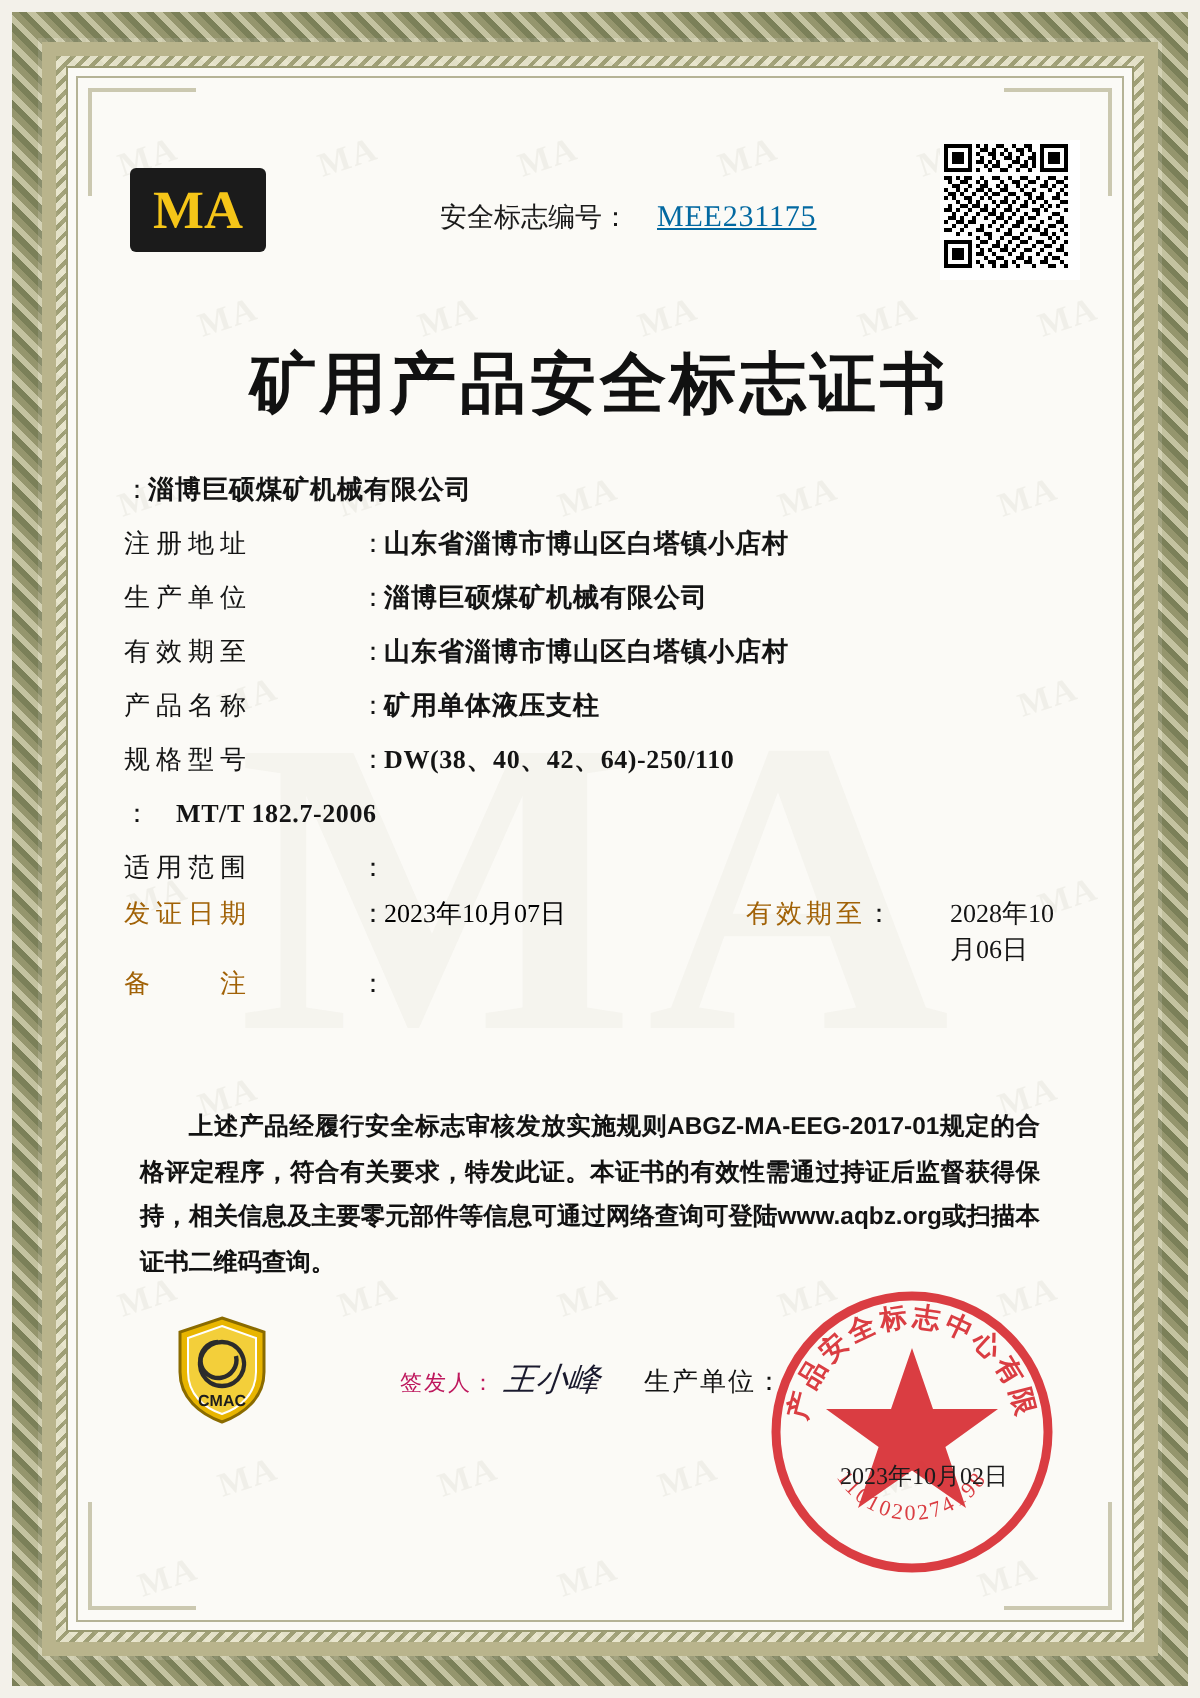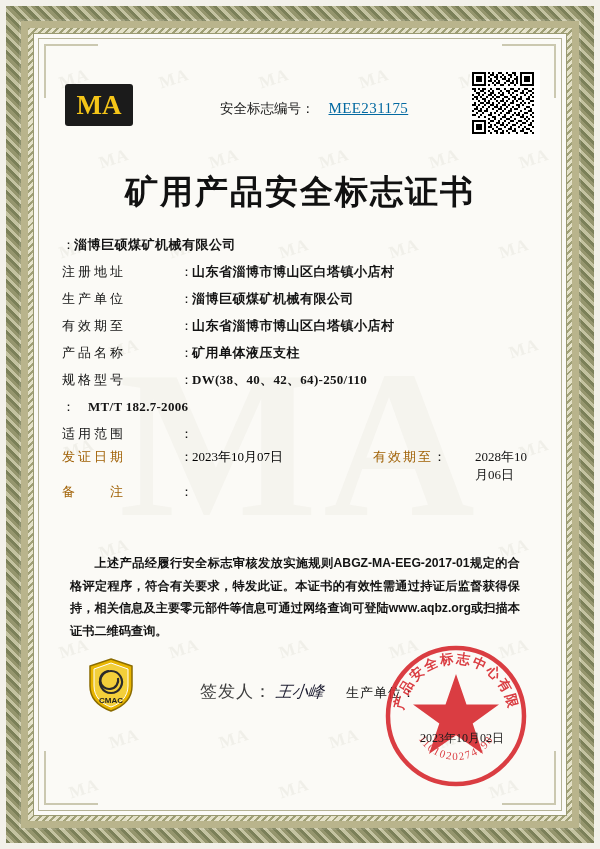--- a/index.html
+++ b/index.html
@@ -298,23 +298,23 @@
   
   .sign-row {
     position: absolute;
     top: 640px;
     left: 160px;
     right: 20px;
     display: flex;
     align-items: baseline;
   }
   .sign-label {
-    font-size: 17px;
+    font-size: 11px;
     letter-spacing: 1px;
-    color: #404040;
+    color: #be185d;
   }
   .sign-script {
     font-family: "Liberation Serif", serif;
     font-style: italic;
     font-size: 16px;
     color: #1a1a2e;
     margin-left: 4px;
     margin-right: 22px;
     transform: skewX(-6deg);
     white-space: nowrap;

